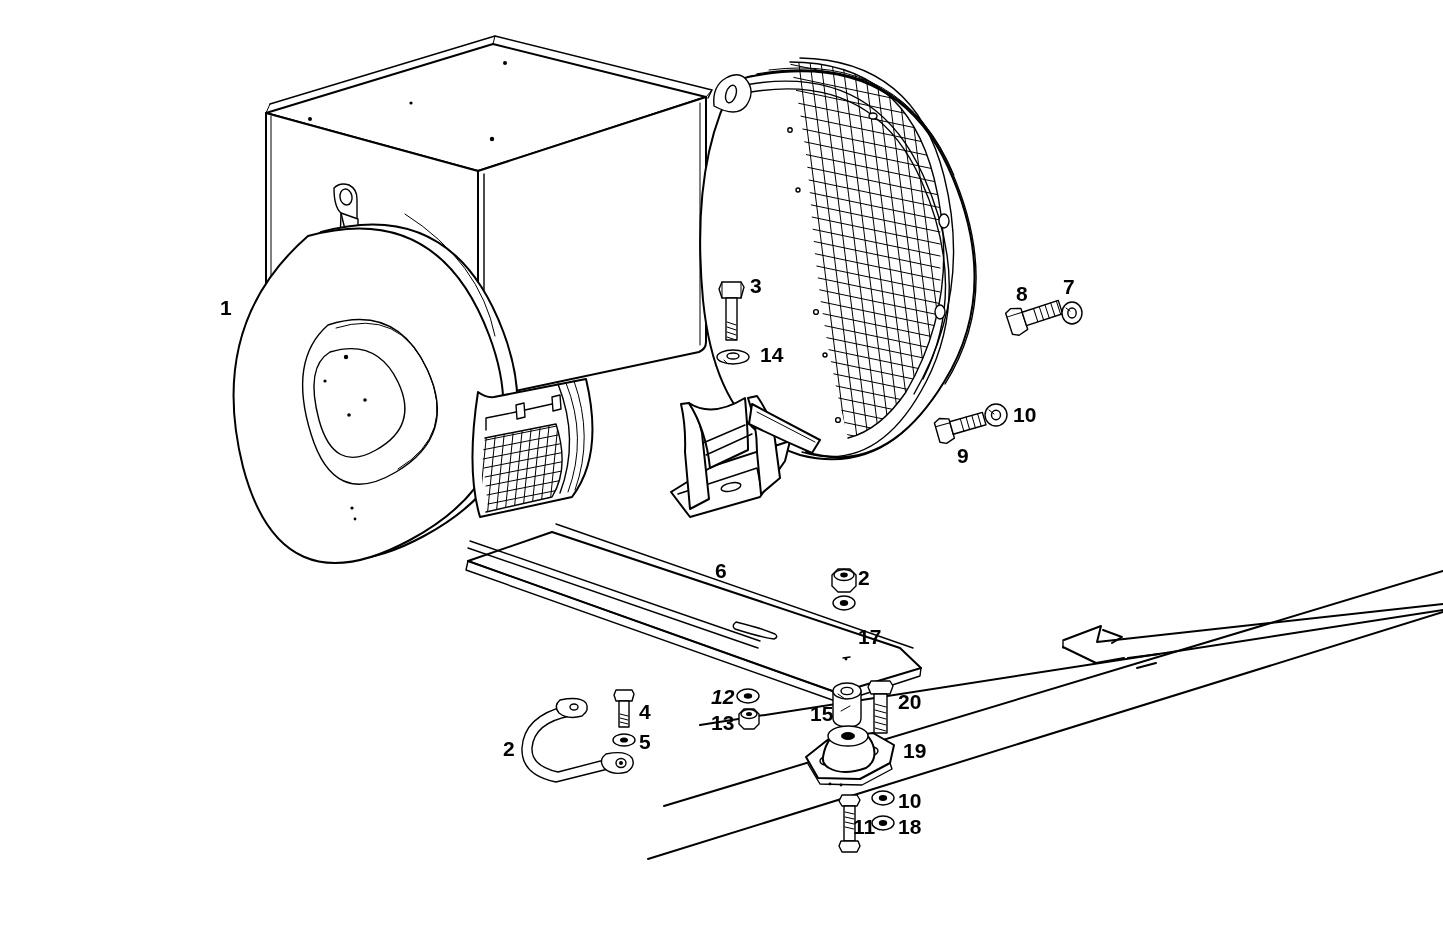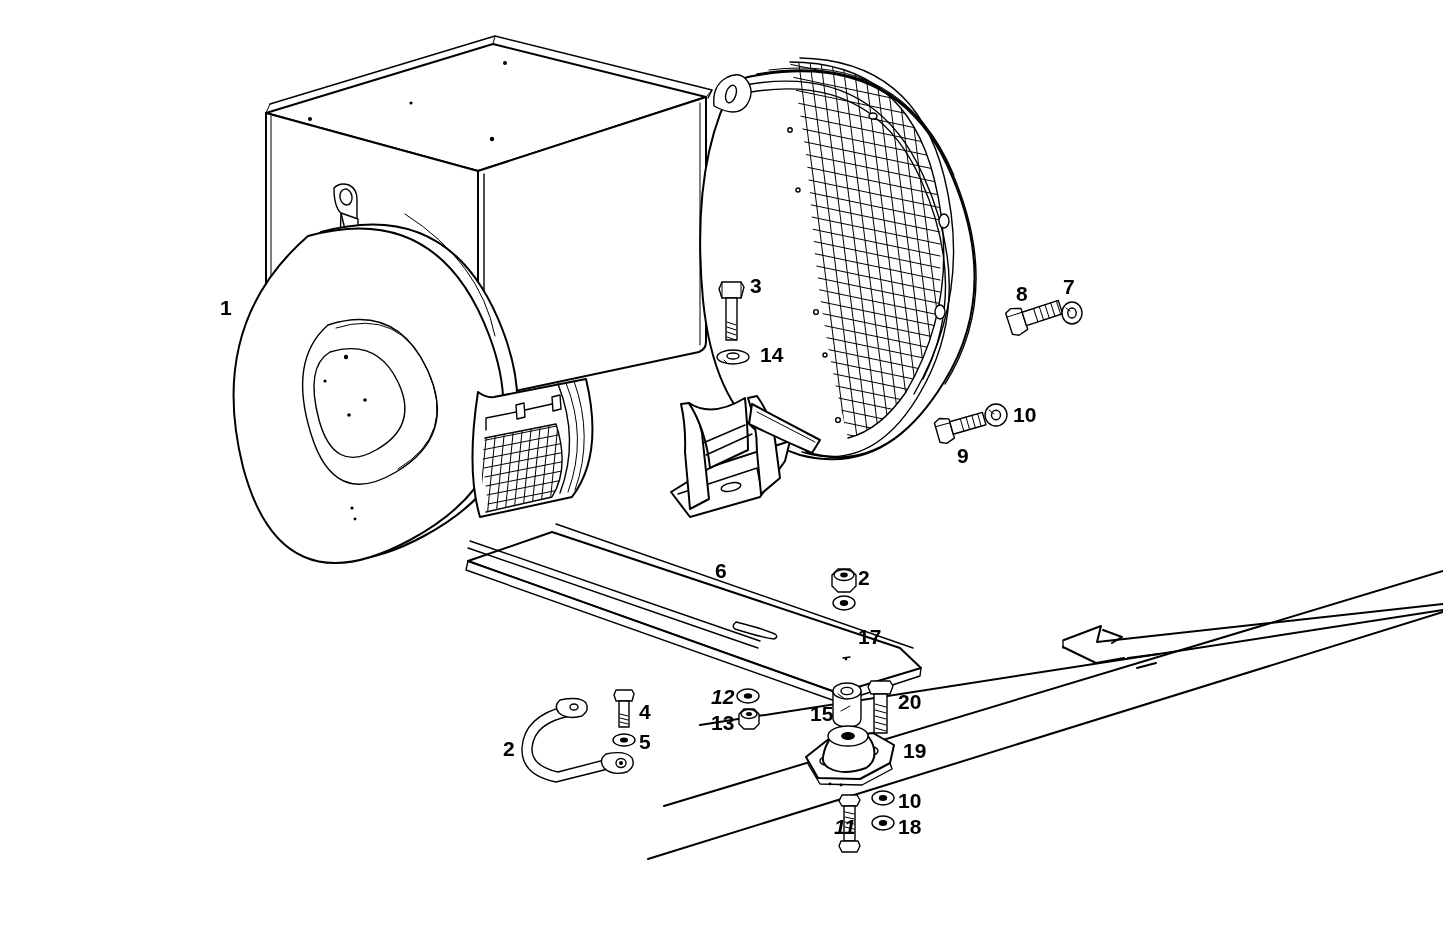--- a/index.html
+++ b/index.html
@@ -402,21 +402,21 @@
   <div class="callout" style="left:220px;top:297px;">1</div>
   <div class="callout" style="left:503px;top:738px;">2</div>
   <div class="callout" style="left:750px;top:275px;">3</div>
   <div class="callout" style="left:639px;top:701px;">4</div>
   <div class="callout" style="left:639px;top:731px;">5</div>
   <div class="callout" style="left:715px;top:560px;">6</div>
   <div class="callout" style="left:1063px;top:276px;">7</div>
   <div class="callout" style="left:1016px;top:283px;">8</div>
   <div class="callout" style="left:957px;top:445px;">9</div>
   <div class="callout" style="left:1013px;top:404px;">10</div>
-  <div class="callout" style="left:834px;top:816px;font-style:italic;">11</div>
+  <div class="callout" style="left:853px;top:816px;">11</div>
   <div class="callout" style="left:711px;top:686px;font-style:italic;">12</div>
   <div class="callout" style="left:711px;top:712px;text-align:right;">13</div>
   <div class="callout" style="left:760px;top:344px;">14</div>
   <div class="callout" style="left:810px;top:703px;">15</div>
   <div class="callout" style="left:858px;top:567px;">2</div>
   <div class="callout" style="left:858px;top:626px;">17</div>
   <div class="callout" style="left:903px;top:740px;">19</div>
   <div class="callout" style="left:898px;top:816px;">18</div>
   <div class="callout" style="left:898px;top:790px;">10</div>
   <div class="callout" style="left:898px;top:691px;">20</div>

